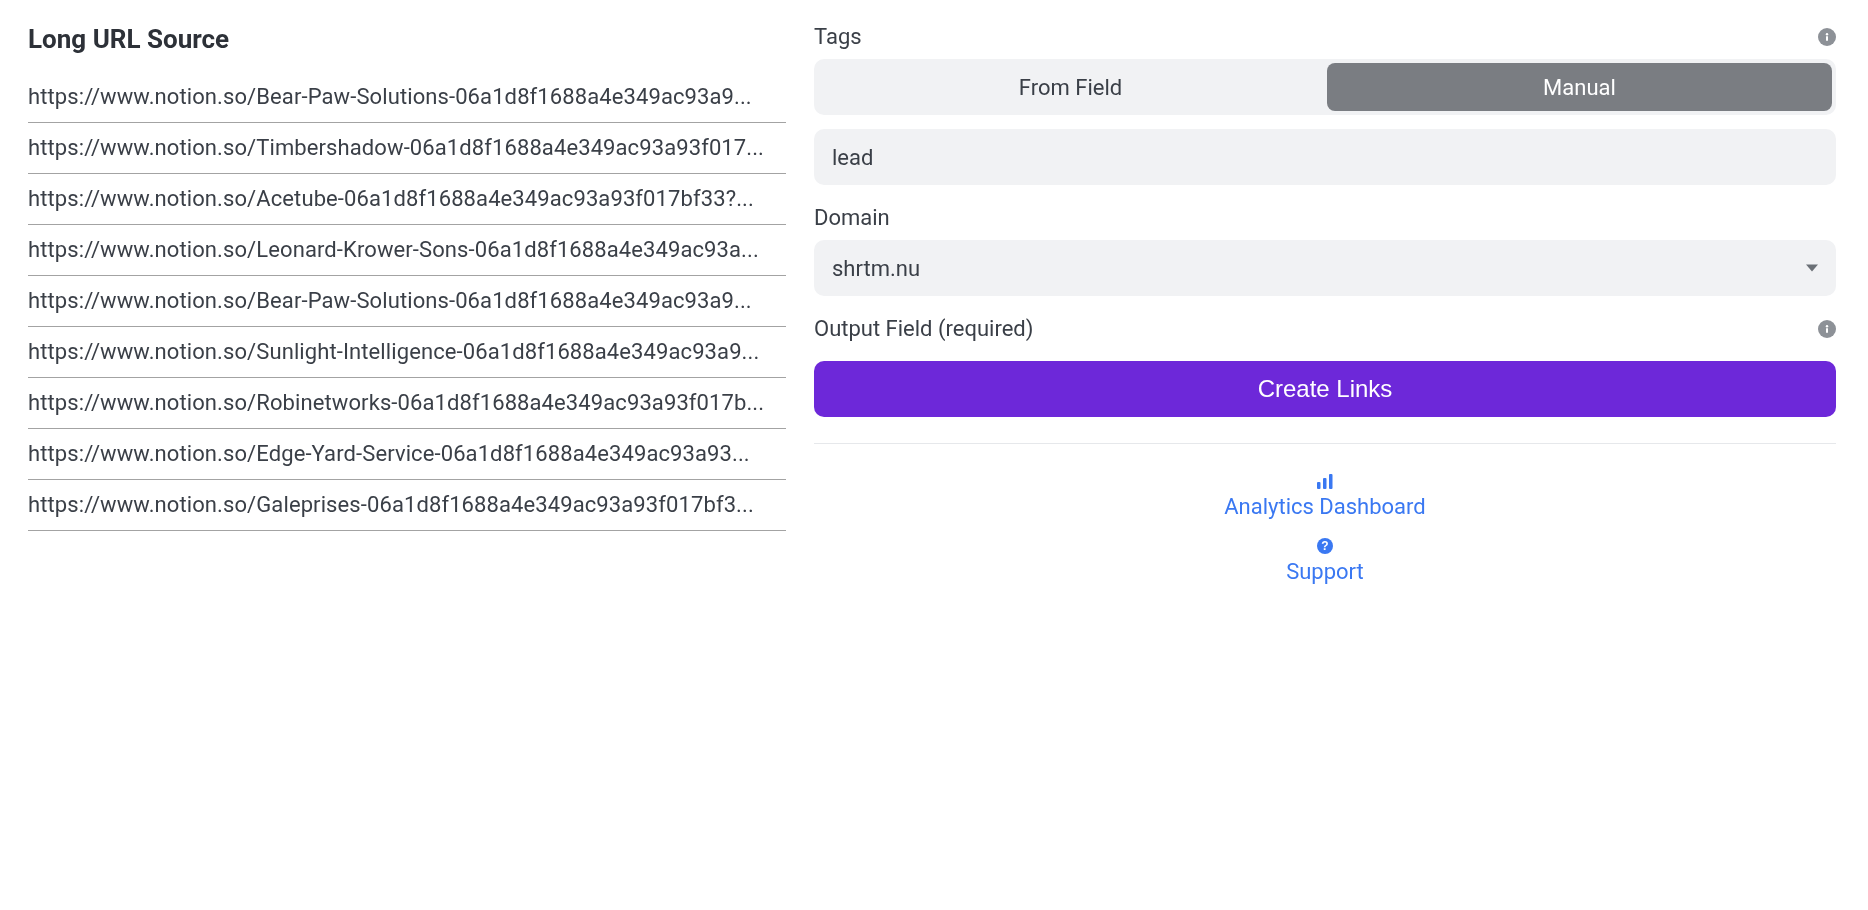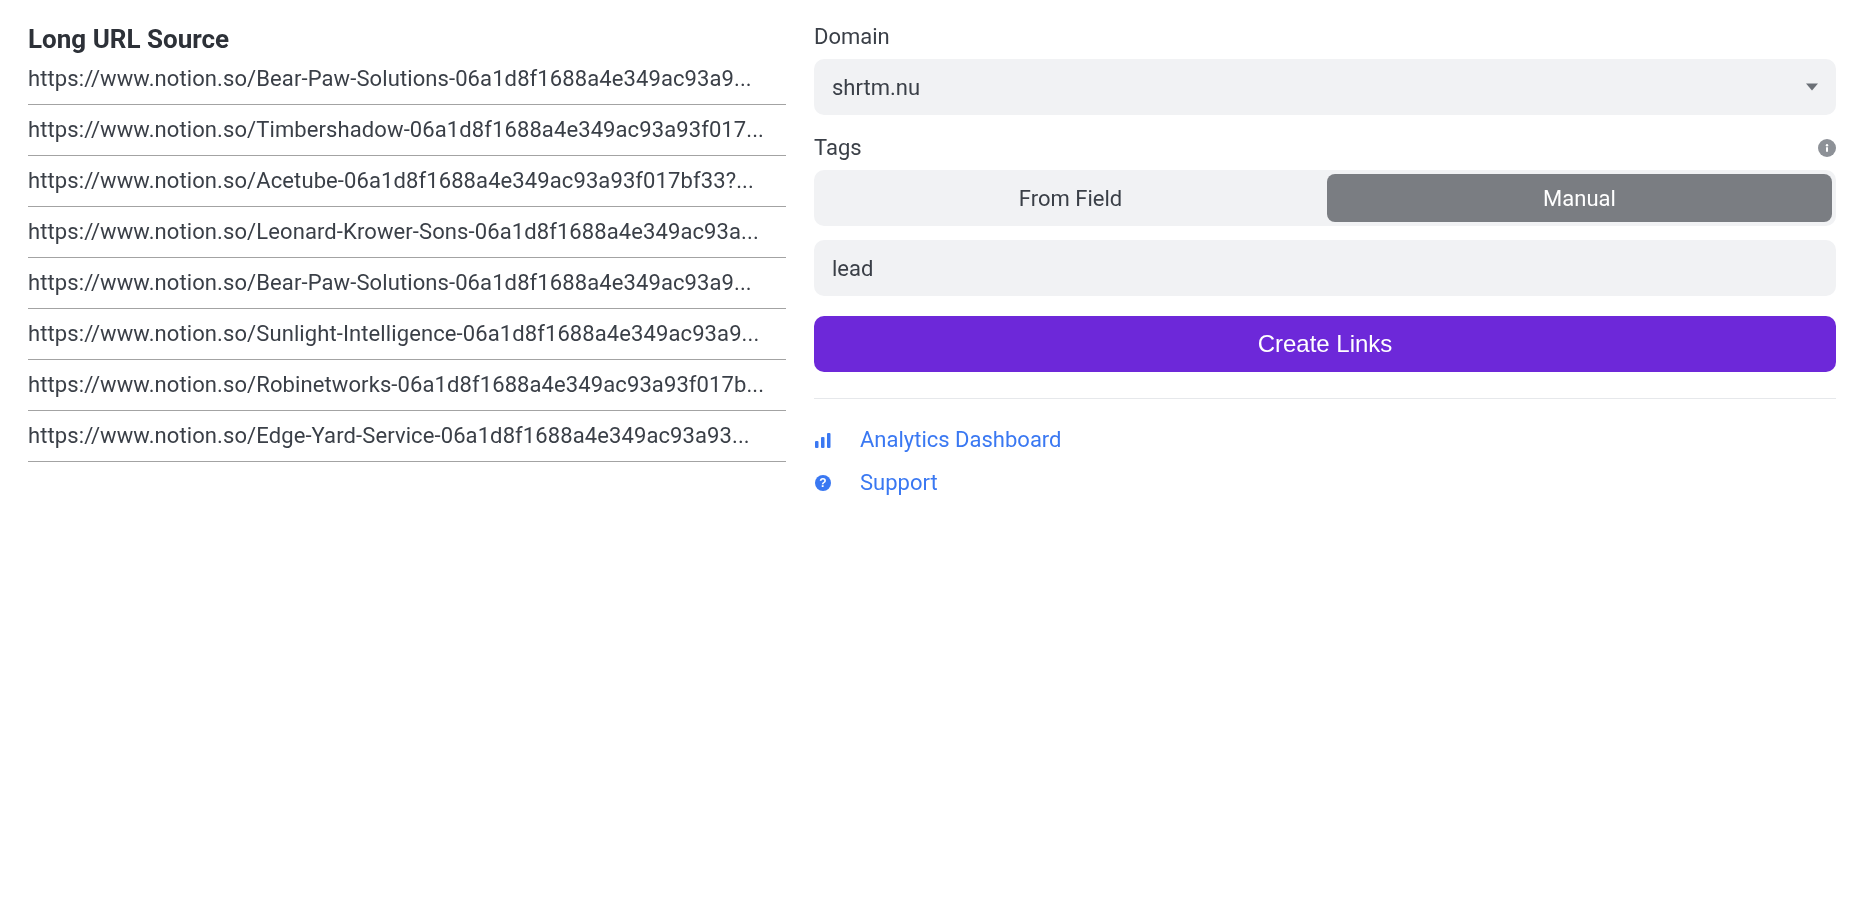--- a/index.html
+++ b/index.html
@@ -15,20 +15,21 @@
       gap: 28px;
       align-items: flex-start;
     }
     .col-left { flex: 0 0 758px; }
     .col-right { flex: 1 1 auto; min-width: 0; }
 
     .section-title {
       font-size: 26px;
       font-weight: 700;
       color: #2d3138;
+      margin-bottom: 18px;
     }
 
     .url-list { }
     .url-item {
       font-size: 22px;
       color: #3a3f47;
       padding: 12px 0 13px;
       border-bottom: 1px solid #a3a3a3;
       white-space: nowrap;
       overflow: hidden;
@@ -127,26 +128,27 @@
 
     .divider {
       height: 1px;
       background: #e6e8eb;
       margin: 26px 0 22px;
     }
 
     .footer-link {
       display: flex;
       align-items: center;
-      gap: 28px;
+      gap: 4px;
       font-size: 22px;
       color: #3a78f2;
       text-decoration: none;
       padding: 6px 0;
       cursor: pointer;
+      flex-direction: column;
     }
     .footer-link + .footer-link { margin-top: 6px; }
 
     .icon-info {
       width: 18px; height: 18px;
       border-radius: 50%;
       background: #8d9197;
       display:inline-flex; align-items:center; justify-content:center;
     }
     .icon-info svg { display:block; }
@@ -162,54 +164,64 @@
     <div class="section-title">Long URL Source</div>
     <div class="url-list">
       <div class="url-item">https://www.notion.so/Bear-Paw-Solutions-06a1d8f1688a4e349ac93a9...</div>
       <div class="url-item">https://www.notion.so/Timbershadow-06a1d8f1688a4e349ac93a93f017...</div>
       <div class="url-item">https://www.notion.so/Acetube-06a1d8f1688a4e349ac93a93f017bf33?...</div>
       <div class="url-item">https://www.notion.so/Leonard-Krower-Sons-06a1d8f1688a4e349ac93a...</div>
       <div class="url-item">https://www.notion.so/Bear-Paw-Solutions-06a1d8f1688a4e349ac93a9...</div>
       <div class="url-item">https://www.notion.so/Sunlight-Intelligence-06a1d8f1688a4e349ac93a9...</div>
       <div class="url-item">https://www.notion.so/Robinetworks-06a1d8f1688a4e349ac93a93f017b...</div>
       <div class="url-item">https://www.notion.so/Edge-Yard-Service-06a1d8f1688a4e349ac93a93...</div>
+      <div class="url-item">https://www.notion.so/Galeprises-06a1d8f1688a4e349ac93a93f017bf3...</div>
     </div>
   </div>
 
   <div class="col-right">
-
-    <div class="field-group">
-      <div class="field-label-row">
-        <span class="field-label">Domain</span>
-      </div>
-      <div class="select-box">
-        <span>shrtm.nu</span>
-        <span class="caret"></span>
-      </div>
-    </div>
 
     <div class="field-group">
       <div class="field-label-row">
         <span class="field-label">Tags</span>
         <span class="icon-info">
           <svg width="10" height="10" viewBox="0 0 10 10">
               <circle cx="5" cy="2.2" r="1.2" fill="#fff"></circle>
               <rect x="4" y="4" width="2" height="5" rx="1" fill="#fff"></rect>
             </svg>
         </span>
       </div>
       <div class="seg-control">
         <div class="seg">From Field</div>
         <div class="seg active">Manual</div>
       </div>
       <input class="text-box" type="text" value="lead" style="">
     </div>
 
-
     <div class="field-group">
+      <div class="field-label-row">
+        <span class="field-label">Domain</span>
+      </div>
+      <div class="select-box">
+        <span>shrtm.nu</span>
+        <span class="caret"></span>
+      </div>
+    </div>
+
+
+    <div class="field-group">
+      <div class="field-label-row">
+        <span class="field-label">Output Field (required)</span>
+        <span class="icon-info">
+          <svg width="10" height="10" viewBox="0 0 10 10">
+              <circle cx="5" cy="2.2" r="1.2" fill="#fff"></circle>
+              <rect x="4" y="4" width="2" height="5" rx="1" fill="#fff"></rect>
+            </svg>
+        </span>
+      </div>
     </div>
 
     <button class="btn-primary">
       <span>Create Links</span>
     </button>
 
     <div class="divider"></div>
 
     <a class="footer-link">
       <span class="icon-bars">

